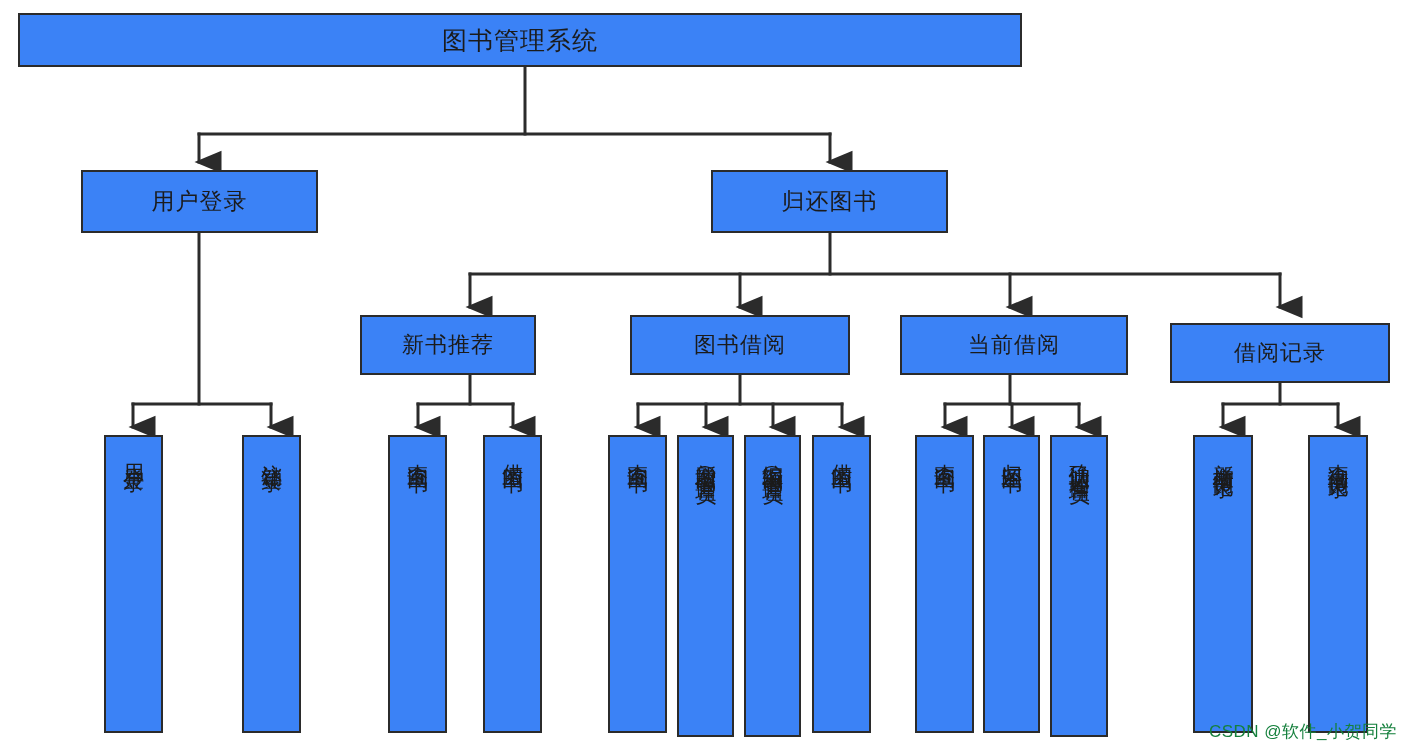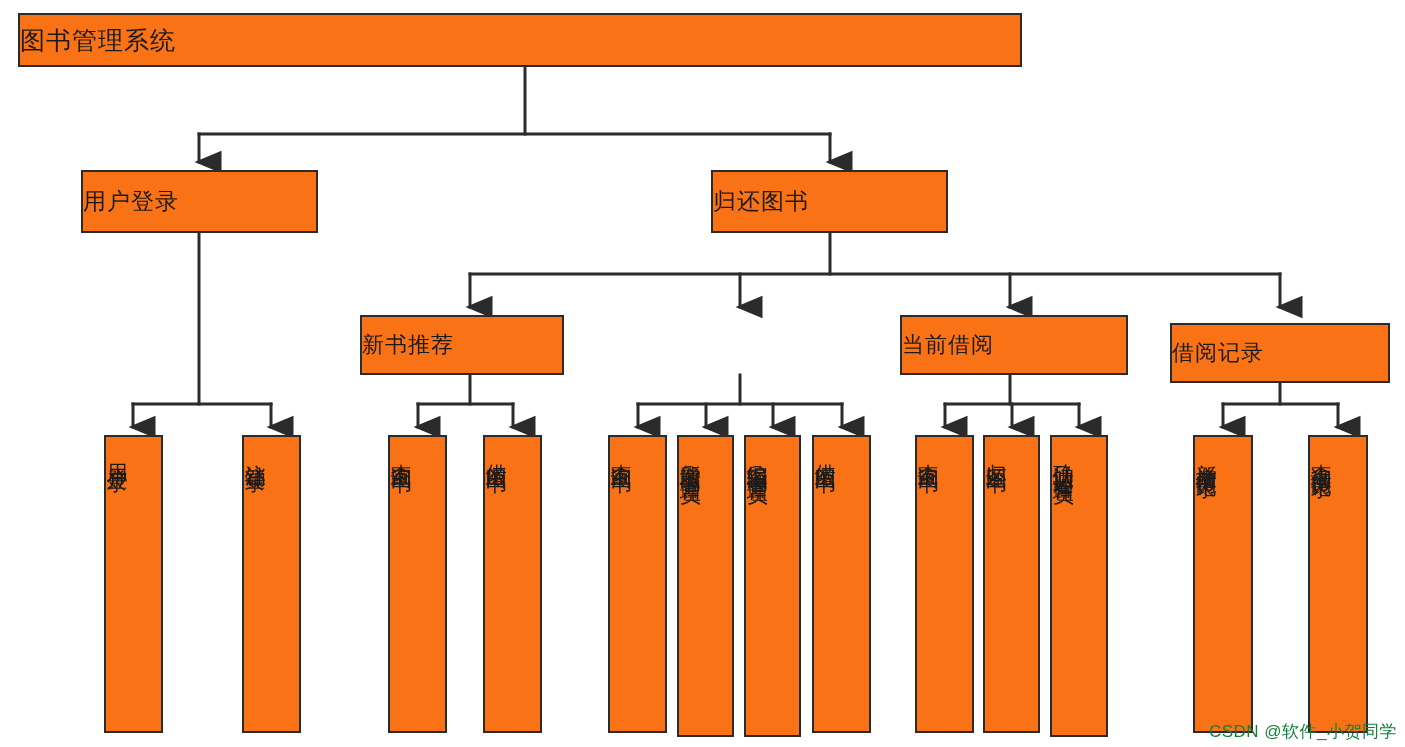--- a/index.html
+++ b/index.html
@@ -18,24 +18,24 @@
   svg#wires{
     position:absolute;
     left:0;top:0;
     width:1405px;height:747px;
     pointer-events:none;
   }
   .node{
     position:absolute;
     box-sizing:border-box;
     border:2.5px solid #2b2b2b;
-    background:#f97316;
+    background:#3b82f6;
     display:flex;
     align-items:center;
-    justify-content:flex-start;
+    justify-content:center;
     text-align:center;
     color:#1b1b1b;
   }
   .node.root{
     font-size:25px;
     letter-spacing:1px;
   }
   .node.lvl2{
     font-size:23px;
     letter-spacing:1px;
@@ -130,24 +130,27 @@
   </div>
 
   <div class="node lvl2" style="left:81px;top:170px;width:237px;height:63px;">
     <span>用户登录</span>
   </div>
 
   <div class="node lvl2" style="left:711px;top:170px;width:237px;height:63px;">
     <span>归还图书</span>
   </div>
 
-  <div class="node lvl3" style="left:360px;top:315px;width:204px;height:60px;">
+  <div class="node lvl3" style="left:360px;top:315px;width:176px;height:60px;">
     <span>新书推荐</span>
   </div>
 
+  <div class="node lvl3" style="left:630px;top:315px;width:220px;height:60px;">
+    <span>图书借阅</span>
+  </div>
 
   <div class="node lvl3" style="left:900px;top:315px;width:228px;height:60px;">
     <span>当前借阅</span>
   </div>
 
   <div class="node lvl3" style="left:1170px;top:315px;width:220px;height:60px;margin-top:8px;">
     <span>借阅记录</span>
   </div>
 
   <div class="node leaf" style="left:104px;top:435px;width:59px;height:298px;">

